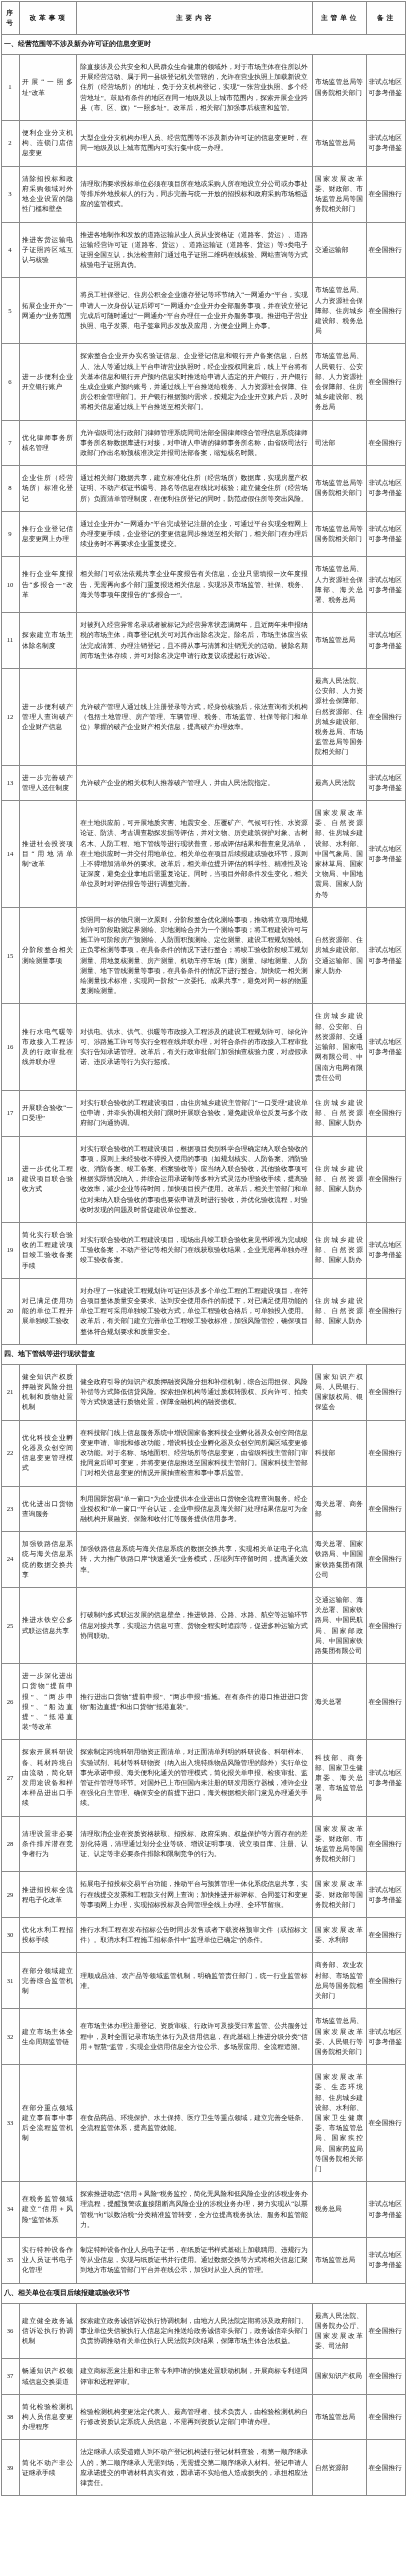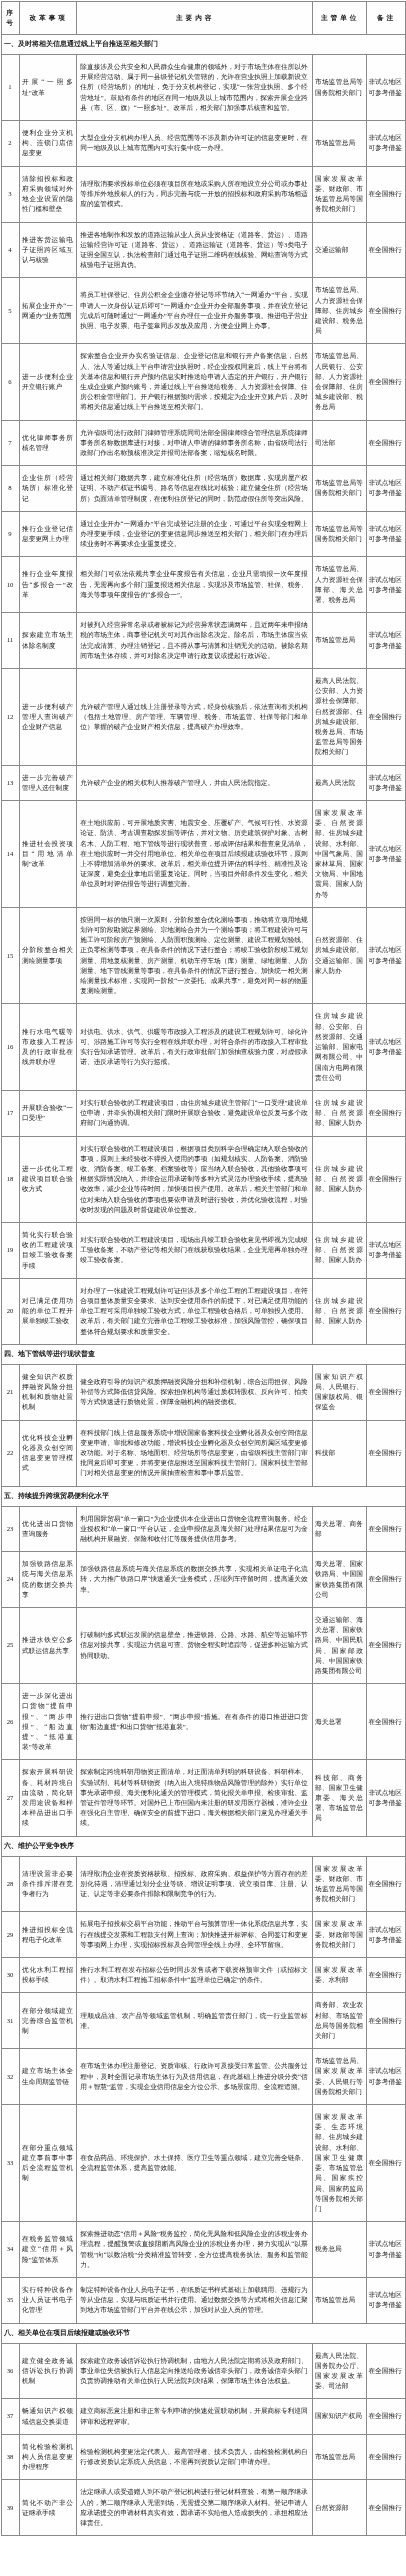--- a/index.html
+++ b/index.html
@@ -88,21 +88,21 @@
     <tr>
       <th>序 号</th>
       <th>改 革 事 项</th>
       <th>主 要 内 容</th>
       <th>主 管 单 位</th>
       <th>备 注</th>
     </tr>
   </thead>
   <tbody>
   <tr class="section-row">
-    <td colspan="5">一、及时将相关信息通过线上平台推送至相关部门</td>
+    <td colspan="5">一、经营范围等不涉及新办许可证的信息变更时</td>
   </tr>
 
   <tr class="data-row">
     <td class="col-no">1</td>
     <td class="col-item">开展“一照多址”改革</td>
     <td class="col-main">除直接涉及公共安全和人民群众生命健康的领域外，对于市场主体在住所以外开展经营活动、属于同一县级登记机关管辖的，允许在营业执照上加载新设立住所（经营场所）的地址，免于分支机构登记，实现“一张营业执照、多个经营地址”。鼓励有条件的地区在同一地级及以上城市范围内，探索开展企业跨县（市、区、旗）“一照多址”。改革后，相关部门加强事后核查和监管。</td>
     <td class="col-unit">市场监管总局等国务院相关部门</td>
     <td class="col-note">非试点地区可参考借鉴</td>
   </tr>
 
@@ -273,23 +273,20 @@
   </tr>
 
   <tr class="data-row">
     <td class="col-no">22</td>
     <td class="col-item">优化科技企业孵化器及众创空间信息变更管理模式</td>
     <td class="col-main">在科技部门线上信息服务系统中增设国家备案科技企业孵化器及众创空间信息变更申请、审批和修改功能，增设科技企业孵化器及众创空间所属区域变更修改功能。对于名称、场地面积、经营场所等信息变更，由省级科技主管部门审批同意后即可变更，并将变更信息推送至国家科技主管部门。国家科技主管部门对相关信息变更的情况开展抽查检查和事中事后监管。</td>
     <td class="col-unit">科技部</td>
     <td class="col-note">在全国推行</td>
   </tr>
 
-  <tr class="section-row">
-    <td colspan="5">五、持续提升跨境贸易便利化水平</td>
-  </tr>
 
   <tr class="data-row">
     <td class="col-no">23</td>
     <td class="col-item">优化进出口货物查询服务</td>
     <td class="col-main">利用国际贸易“单一窗口”为企业提供本企业进出口货物全流程查询服务。经企业授权和“单一窗口”平台认证，企业申报信息及海关部门处理结果信息可为金融机构开展融资、保险和收付汇等服务提供信用参考。</td>
     <td class="col-unit">海关总署、商务部</td>
     <td class="col-note">在全国推行</td>
   </tr>
 
   <tr class="data-row">
@@ -317,23 +314,20 @@
   </tr>
 
   <tr class="data-row">
     <td class="col-no">27</td>
     <td class="col-item">探索开展科研设备、耗材跨境自由流动，简化研发用途设备和样本样品进出口手续</td>
     <td class="col-main">探索制定跨境科研用物资正面清单，对正面清单列明的科研设备、科研样本、实验试剂、耗材等科研物资（纳入出入境特殊物品风险管理的除外）实行单位事先承诺申报、海关便利化通关的管理模式，简化报关单申报、检疫审批、监管证件管理等环节。对国外已上市但国内未注册的研发用医疗器械，准许企业在强化自主管理、确保安全的前提下进口，海关根据相关部门意见办理通关手续。</td>
     <td class="col-unit">科技部、商务部、国家卫生健康委、海关总署、市场监管总局</td>
     <td class="col-note">非试点地区可参考借鉴</td>
   </tr>
 
-  <tr class="section-row">
-    <td colspan="5">六、维护公平竞争秩序</td>
-  </tr>
 
   <tr class="data-row">
     <td class="col-no">28</td>
     <td class="col-item">清理设置非必要条件排斥潜在竞争者行为</td>
     <td class="col-main">清理取消企业在资质资格获取、招投标、政府采购、权益保护等方面存在的差别化待遇，清理通过划分企业等级、增设证明事项、设立项目库、注册、认证、认定等非必要条件排除和限制竞争的行为。</td>
     <td class="col-unit">国家发展改革委、财政部、市场监管总局等国务院相关部门</td>
     <td class="col-note">在全国推行</td>
   </tr>
 
   <tr class="data-row">

